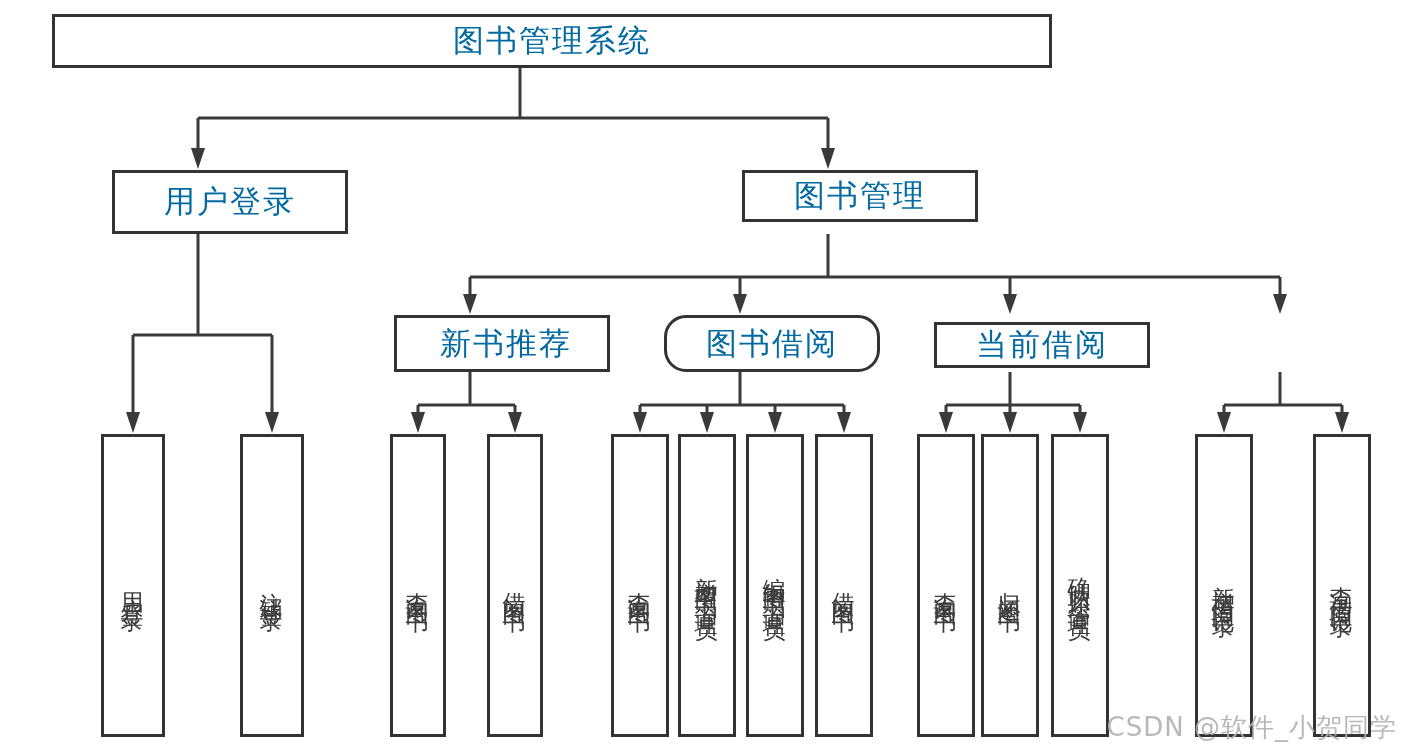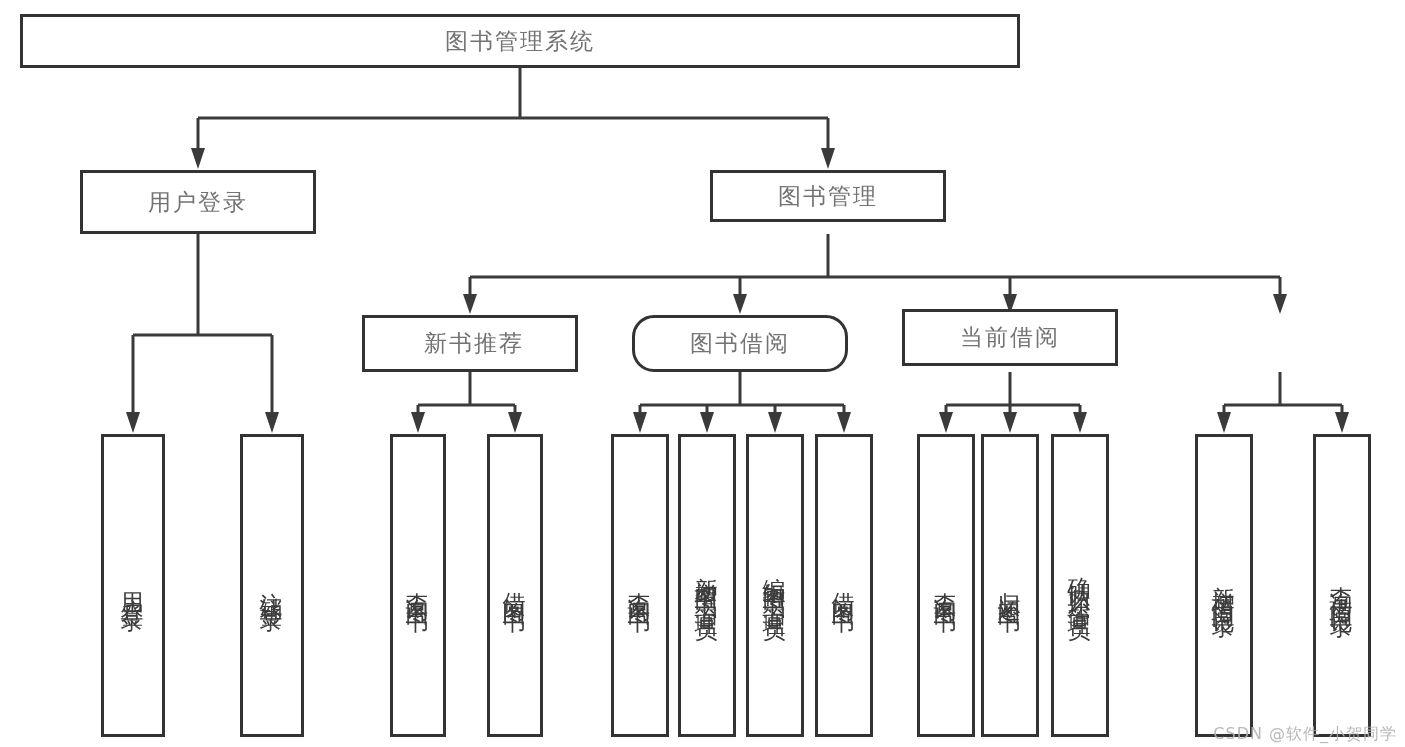--- a/index.html
+++ b/index.html
@@ -9,41 +9,42 @@
     background:#ffffff;
     font-family:"DejaVu Sans", sans-serif;
     overflow:hidden;
   }
   #connectors { position:absolute; left:0; top:0; z-index:1; }
   .hbox {
     position:absolute;
     border:3px solid #333333;
     background:#ffffff;
     display:flex; align-items:center; justify-content:center;
-    font-size:23px; color:#737373;
+    font-size:31px; color:#0369a1;
     letter-spacing:2px;
     z-index:2;
     box-sizing:border-box;
+    margin-left:32px;
   }
   .vbox {
     position:absolute;
     border:3px solid #333333;
     background:#ffffff;
     display:flex; align-items:center; justify-content:center;
     writing-mode:vertical-rl;
     font-size:23px; color:#3b3b3b;
     letter-spacing:6px;
     z-index:2;
     box-sizing:border-box;
     top:434px; height:303px;
   }
   .watermark {
     position:absolute;
     right:8px; bottom:2px;
-    font-size:16px;
+    font-size:26px;
     color:rgba(178,178,178,0.92);
     letter-spacing:1px;
     z-index:3;
     white-space:nowrap;
   }
 </style>
 </head>
 <body>
 
 <div id="canvas">
@@ -95,21 +96,21 @@
     </g>
   </svg>
 
   <div class="hbox" style="left:20px; top:14px; width:1000px; height:54px;">图书管理系统</div>
 
   <div class="hbox" style="left:80px; top:170px; width:236px; height:64px;">用户登录</div>
   <div class="hbox" style="left:710px; top:170px; width:236px; height:52px;">图书管理</div>
 
   <div class="hbox" style="left:362px; top:315px; width:216px; height:57px;padding-left:8px;">新书推荐</div>
   <div class="hbox" style="left:632px; top:315px; width:216px; height:57px;border-radius:22px;">图书借阅</div>
-  <div class="hbox" style="left:902px; top:309px; width:216px; height:57px;">当前借阅</div>
+  <div class="hbox" style="left:902px; top:322px; width:216px; height:46px;">当前借阅</div>
 
   <div class="vbox" style="left:101px; width:64px;">用户登录</div>
   <div class="vbox" style="left:240px; width:64px;">注销登录</div>
 
   <div class="vbox" style="left:390px; width:56px;">查询图书</div>
   <div class="vbox" style="left:487px; width:56px;">借阅图书</div>
 
   <div class="vbox" style="left:611px; width:58px;">查询图书</div>
   <div class="vbox" style="left:678px; width:58px;">新增图书（管理员）</div>
   <div class="vbox" style="left:746px; width:58px;">编辑图书（管理员）</div>

